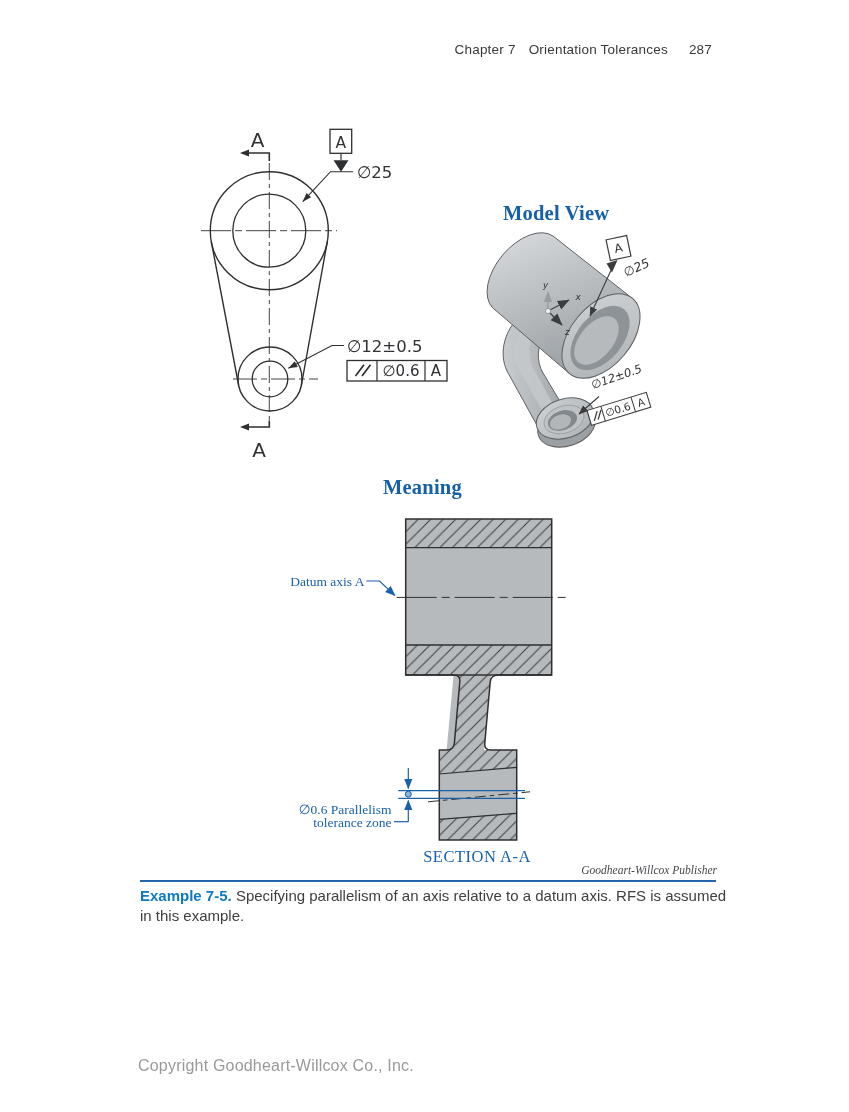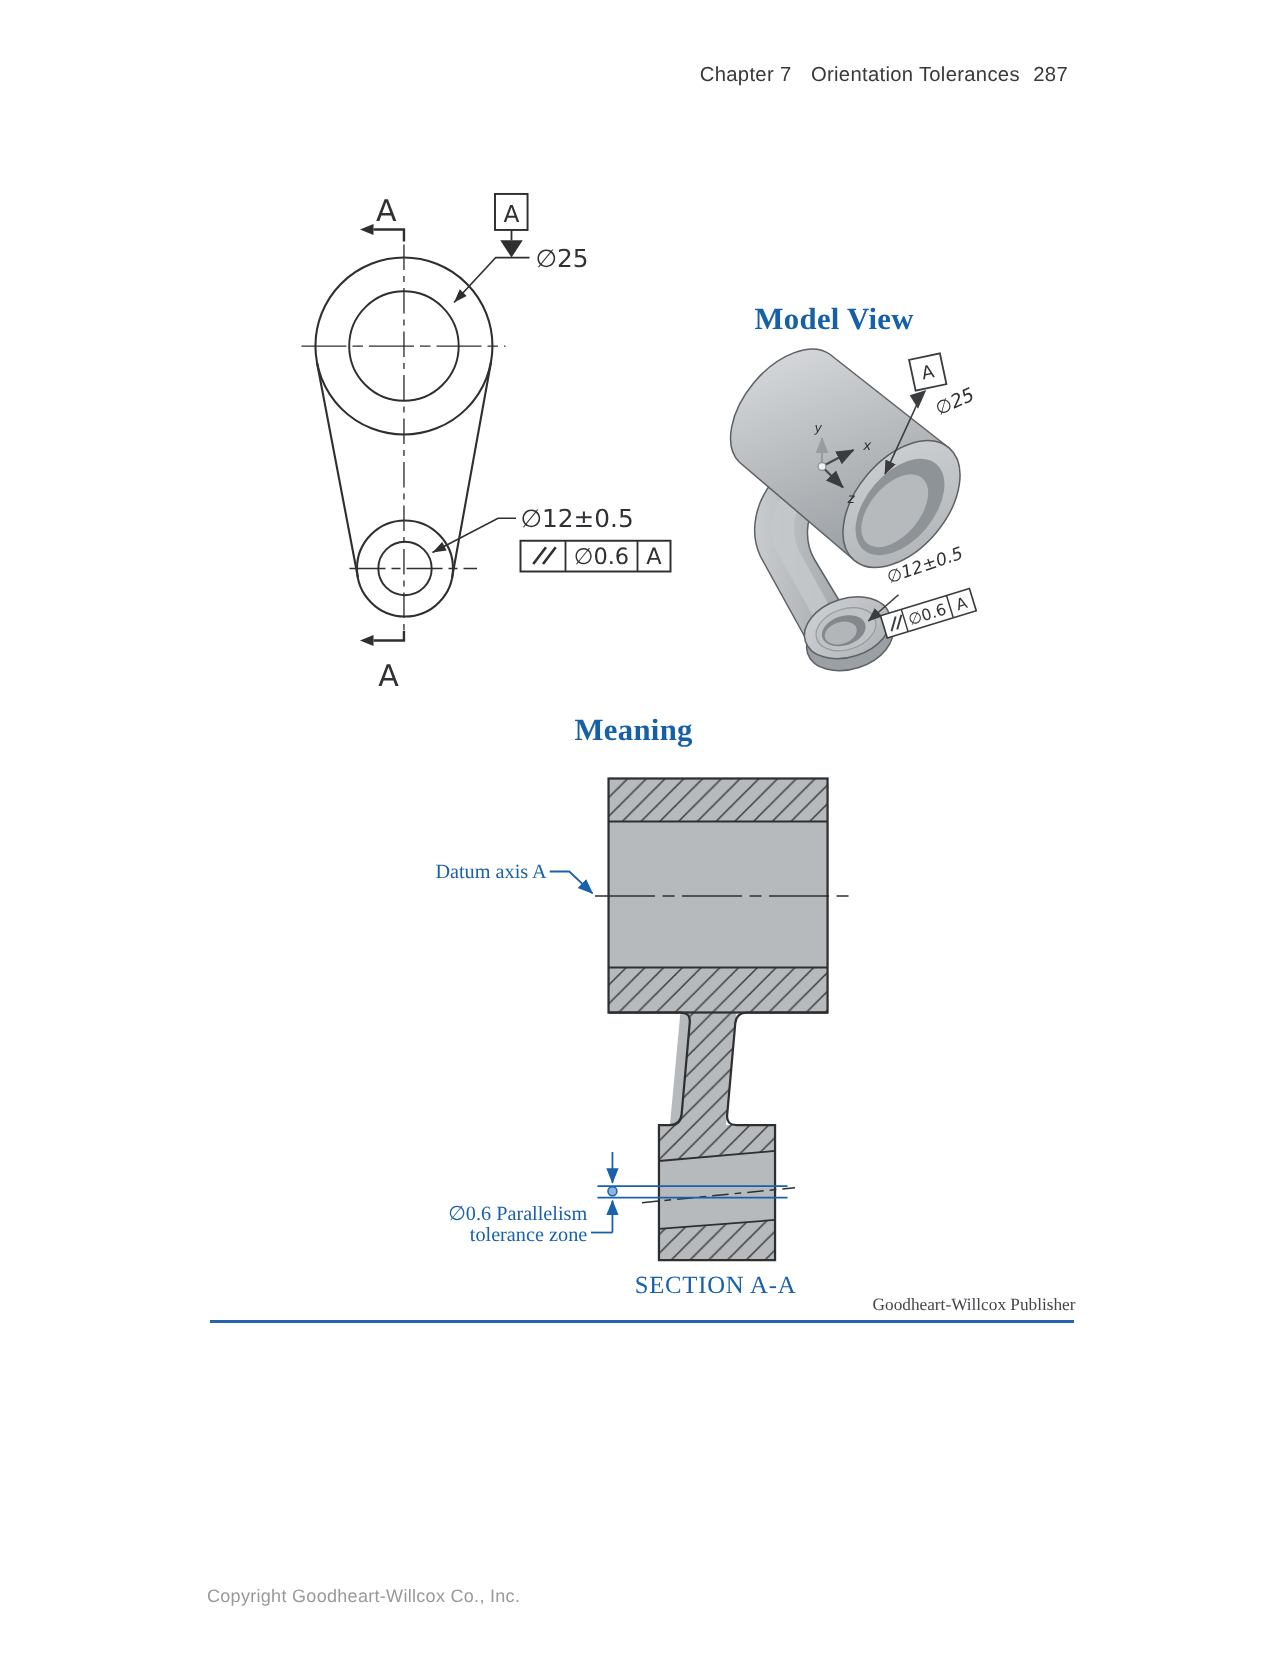--- a/index.html
+++ b/index.html
@@ -2,33 +2,33 @@
 <html><head>
 <meta charset="utf-8">
 <style>
   html,body{margin:0;padding:0;background:#ffffff;}
   .page{position:relative;width:849px;height:1112px;background:#fff;overflow:hidden;
         font-family:"Liberation Sans",sans-serif;}
   
   .runhead{position:absolute;top:42px;right:137px;display:flex;align-items:flex-start;
            font-size:13.5px;color:#39393b;letter-spacing:.2px;}
   .runhead .chap{margin-right:13px;}
-  .runhead .pgnum{margin-left:9px;}
+  .runhead .pgnum{margin-left:21px;}
   .bluehead{position:absolute;font-family:"Liberation Serif","DejaVu Serif",serif;
             font-weight:bold;font-size:20.5px;color:#1660a8;letter-spacing:.2px;}
   #h-ortho{left:200px;top:86px;}
   #h-model{left:503px;top:202px;text-align:center;}
   #h-meaning{left:383px;top:476px;}
   .credit{position:absolute;top:864px;right:132px;font-family:"Liberation Serif","DejaVu Serif",serif;
-          font-size:11.5px;color:#44464a;}
+          font-style:italic;font-size:11.5px;color:#44464a;}
   .rule{position:absolute;left:140px;top:880px;width:576px;height:2px;background:#2565ae;}
   .caption{position:absolute;left:140px;top:886px;width:600px;font-size:15px;line-height:1.32;
            color:#3d3e40;}
   .caption .exlabel{color:#0e7ac1;font-weight:bold;}
-  .copyright{position:absolute;left:138px;top:1057px;font-size:12px;color:#98999b;letter-spacing:.2px;}
+  .copyright{position:absolute;left:138px;top:1057px;font-size:16px;color:#98999b;letter-spacing:.2px;}
   
   svg{position:absolute;overflow:visible;}
   .ln{stroke:#2e2f31;fill:none;}
   .dimtext{font-family:"DejaVu Sans",sans-serif;fill:#303134;}
   .bluetext{font-family:"Liberation Serif","DejaVu Serif",serif;fill:#1961ab;}
   .itl{font-style:italic;}
 </style>
 </head>
 <body>
 
@@ -205,15 +205,19 @@
       <path d="M366.5,581 H379.5 L395,595.6" stroke="#1961ab" stroke-width="1.2" fill="none" marker-end="url(#arrB)"></path>
       <text class="bluetext" x="364.5" y="585.5" font-size="13.5" text-anchor="end">Datum axis A</text>
     </g>
     <text class="bluetext" x="391.5" y="813.5" font-size="13.5" text-anchor="end">∅0.6 Parallelism</text>
     <text class="bluetext" x="391.5" y="827" font-size="13.5" text-anchor="end">tolerance zone</text>
     <text class="bluetext" x="477" y="862" font-size="16.5" text-anchor="middle" letter-spacing="0.5">SECTION A-A</text>
   </svg>
 
   <div class="credit">Goodheart-Willcox Publisher</div>
   <div class="rule"></div>
+  <div class="caption">
+    <span class="exlabel">Example 7-5.</span>
+    <span>Specifying parallelism of an axis relative to a datum axis. RFS is assumed in this example.</span>
+  </div>
   <div class="copyright">Copyright Goodheart-Willcox Co., Inc.</div>
 
 </div>
 
 </body></html>

